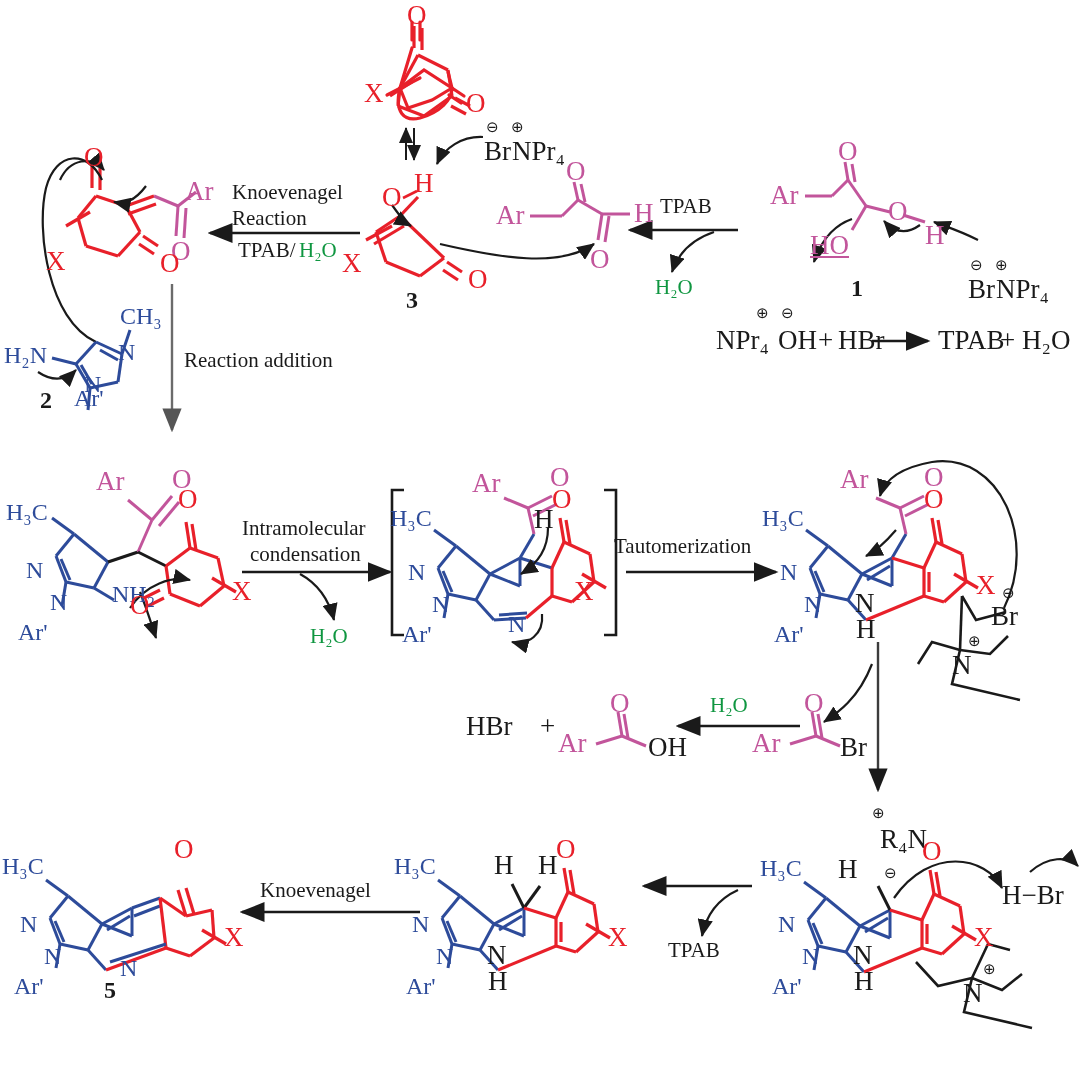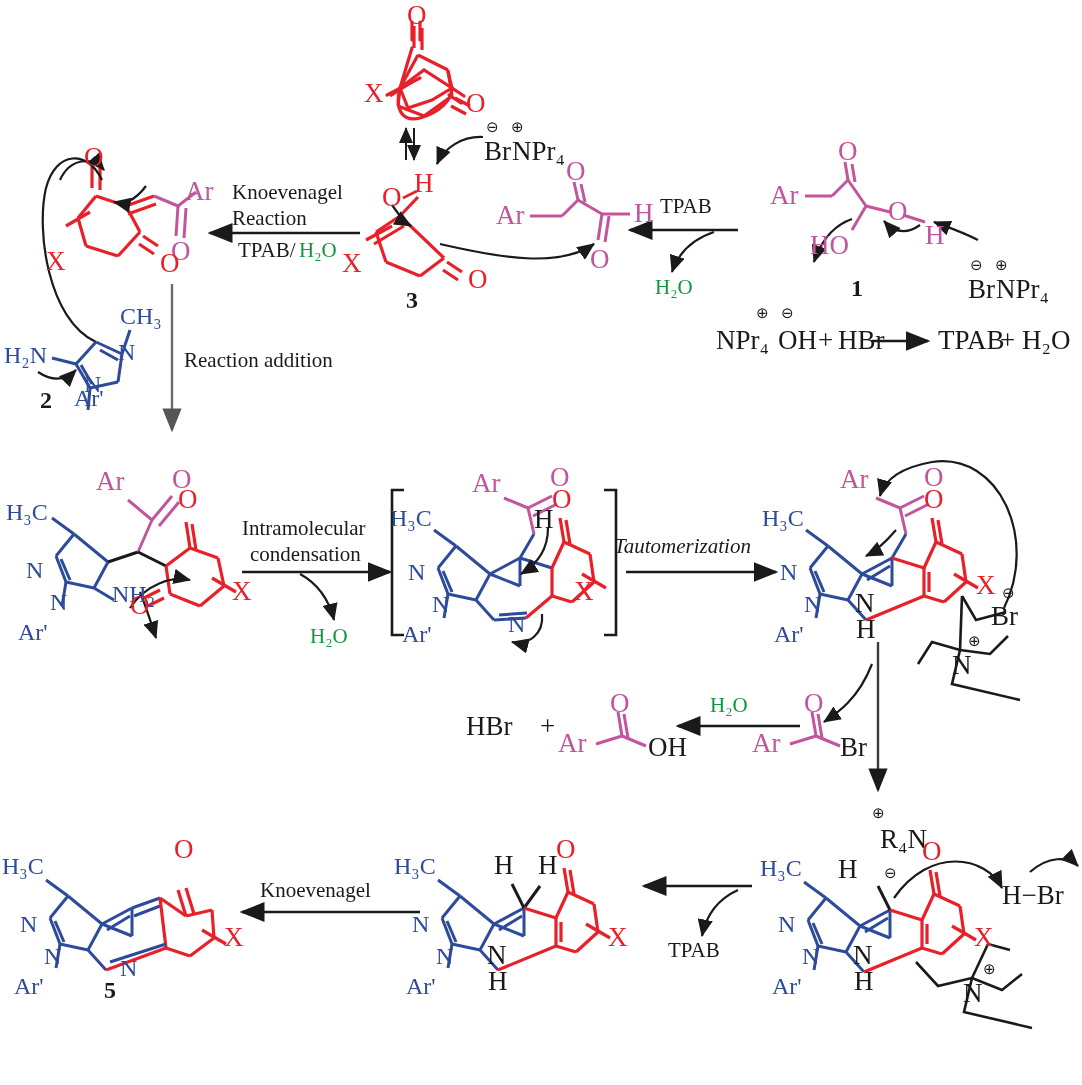--- a/index.html
+++ b/index.html
@@ -448,21 +448,21 @@
   <span class="lbl mag atom" style="left:634px;top:200px;">H</span>
   <span class="lbl mag atom" style="left:590px;top:246px;">O</span>
 
   <span class="lbl blk cond" style="left:660px;top:196px;">TPAB</span>
   <span class="lbl grn cond" style="left:655px;top:277px;">H₂O</span>
 
   <span class="lbl mag atom" style="left:770px;top:182px;">Ar</span>
   <span class="lbl mag atom" style="left:838px;top:138px;">O</span>
   <span class="lbl mag atom" style="left:888px;top:198px;">O</span>
   <span class="lbl mag atom" style="left:925px;top:222px;">H</span>
-  <span class="lbl mag atom" style="left:810px;top:232px;">HO</span>
+  <span class="lbl mag atom" style="left:810px;top:232px;text-decoration:underline;">HO</span>
   <span class="lbl blk numlbl" style="left:851px;top:276px;">1</span>
 
   <span class="lbl blk charge" style="left:970px;top:258px;">⊖</span>
   <span class="lbl blk charge" style="left:995px;top:258px;">⊕</span>
   <span class="lbl blk big" style="left:968px;top:276px;">Br</span>
   <span class="lbl blk big" style="left:996px;top:276px;">NPr₄</span>
 
   <span class="lbl blk charge" style="left:756px;top:306px;">⊕</span>
   <span class="lbl blk charge" style="left:781px;top:306px;">⊖</span>
   <span class="lbl blk big" style="left:716px;top:327px;">NPr₄</span>
@@ -512,21 +512,21 @@
   <span class="lbl red atom" style="left:552px;top:486px;">O</span>
   <span class="lbl mag atom" style="left:550px;top:464px;">O</span>
   <span class="lbl blu atom-s" style="left:390px;top:506px;">H₃C</span>
   <span class="lbl blu atom-s" style="left:408px;top:560px;">N</span>
   <span class="lbl blu atom-s" style="left:432px;top:592px;">N</span>
   <span class="lbl blu atom-s" style="left:508px;top:612px;">N</span>
   <span class="lbl blu atom-s" style="left:402px;top:622px;">Ar'</span>
   <span class="lbl blk atom" style="left:534px;top:506px;">H</span>
   <span class="lbl red atom" style="left:574px;top:578px;">X</span>
 
-  <span class="lbl blk cond" style="left:614px;top:536px;font-style:italic;">Tautomerization</span>
+  <span class="lbl blk cond" style="left:614px;top:536px;">Tautomerization</span>
 
   <span class="lbl mag atom" style="left:840px;top:466px;">Ar</span>
   <span class="lbl mag atom" style="left:924px;top:464px;">O</span>
   <span class="lbl red atom" style="left:924px;top:486px;">O</span>
   <span class="lbl blu atom-s" style="left:762px;top:506px;">H₃C</span>
   <span class="lbl blu atom-s" style="left:780px;top:560px;">N</span>
   <span class="lbl blu atom-s" style="left:804px;top:592px;">N</span>
   <span class="lbl blu atom-s" style="left:774px;top:622px;">Ar'</span>
   <span class="lbl blk atom" style="left:855px;top:590px;">N</span>
   <span class="lbl blk atom" style="left:856px;top:616px;">H</span>

